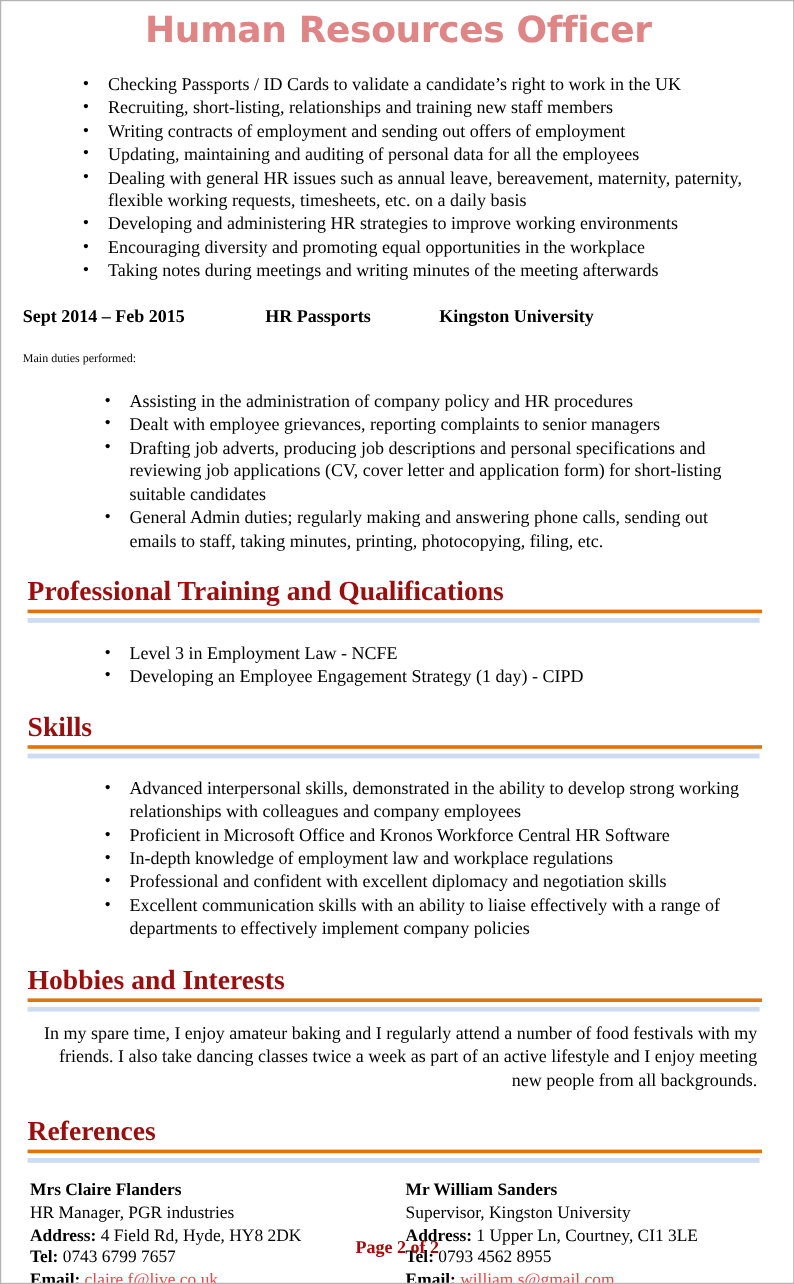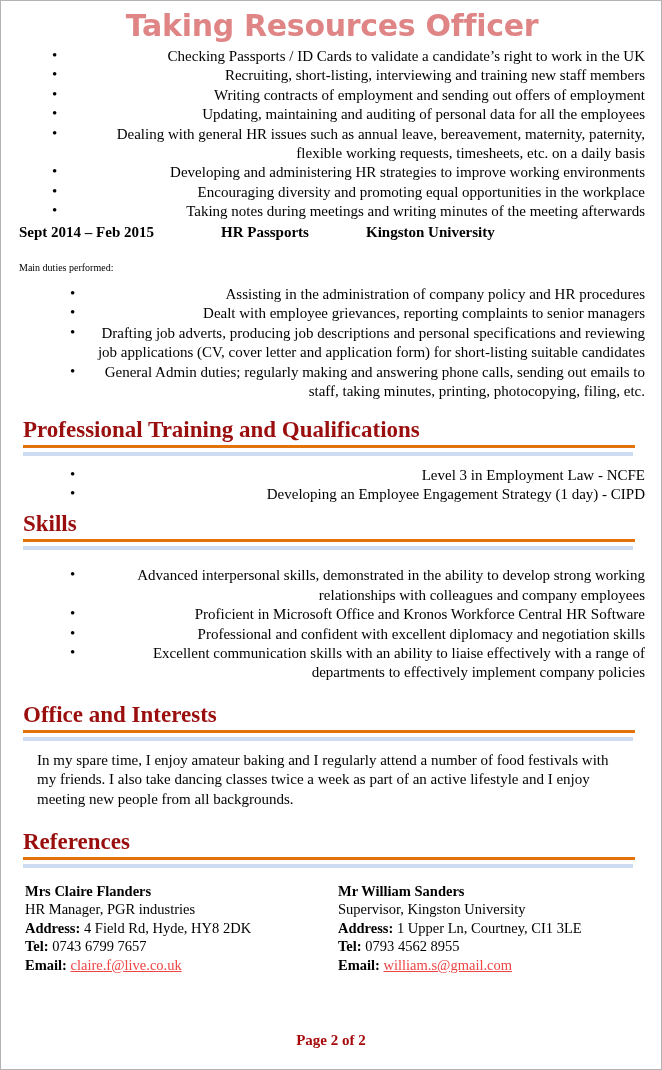--- a/index.html
+++ b/index.html
@@ -35,23 +35,22 @@
     line-height: 38px;
     color: #E08585;
     text-align: center;
     letter-spacing: -0.3px;
     margin: 6px 0 2px 0;
   }
 
   
   ul.bullets {
     list-style: none;
-    margin: 0;
+    margin: 17px;
     padding: 0;
-    text-align: right;
   }
   ul.bullets > li {
     position: relative;
     padding-left: 54px;
     font-size: 15px;
     line-height: 19.4px;
     margin: 0;
   }
   ul.bullets > li::before {
     content: "\2022";
@@ -111,21 +110,22 @@
   }
 
   .section-body {
     margin-top: 10px;
   }
 
   
   .para {
     font-size: 15px;
     line-height: 19.6px;
-    margin: 0 14px 0 18px;
+    margin: 0 14px 0 6px;
+    text-align: right;
   }
 
   
   .refs {
     display: flex;
     margin-top: 14px;
   }
   .ref-col {
     width: 50%;
     box-sizing: border-box;
@@ -150,25 +150,25 @@
     font-size: 15px;
     color: #A60A0A;
   }
 </style>
 </head>
 <body>
 
 <div id="page">
   <div id="content">
 
-    <div class="doc-title">Taking Resources Officer</div>
+    <div class="doc-title">Human Resources Officer</div>
 
     <ul class="bullets">
       <li>Checking Passports / ID Cards to validate a candidate’s right to work in the UK</li>
-      <li>Recruiting, short-listing, interviewing and training new staff members</li>
+      <li>Recruiting, short-listing, relationships and training new staff members</li>
       <li>Writing contracts of employment and sending out offers of employment</li>
       <li>Updating, maintaining and auditing of personal data for all the employees</li>
       <li>Dealing with general HR issues such as annual leave, bereavement, maternity, paternity, flexible working requests, timesheets, etc. on a daily basis</li>
       <li>Developing and administering HR strategies to improve working environments</li>
       <li>Encouraging diversity and promoting equal opportunities in the workplace</li>
       <li>Taking notes during meetings and writing minutes of the meeting afterwards</li>
     </ul>
 
     <div class="job-header">
       <div class="col-dates">Sept 2014 – Feb 2015</div>
@@ -198,28 +198,29 @@
     </div>
 
     <div class="section" style="margin-top:6px;">
       <div class="section-title">Skills</div>
       <div class="rule-orange"></div>
       <div class="rule-blue"></div>
       <div class="section-body" style="margin-top:16px;">
         <ul class="bullets indented">
           <li>Advanced interpersonal skills, demonstrated in the ability to develop strong working relationships with colleagues and company employees</li>
           <li>Proficient in Microsoft Office and Kronos Workforce Central HR Software</li>
+          <li>In-depth knowledge of employment law and workplace regulations</li>
           <li>Professional and confident with excellent diplomacy and negotiation skills</li>
           <li>Excellent communication skills with an ability to liaise effectively with a range of departments to effectively implement company policies</li>
         </ul>
       </div>
     </div>
 
     <div class="section" style="margin-top:18px;">
-      <div class="section-title">Office and Interests</div>
+      <div class="section-title">Hobbies and Interests</div>
       <div class="rule-orange"></div>
       <div class="rule-blue"></div>
       <div class="section-body" style="margin-top:10px;">
         <div class="para">In my spare time, I enjoy amateur baking and I regularly attend a number of food festivals with my friends. I also take dancing classes twice a week as part of an active lifestyle and I enjoy meeting new people from all backgrounds.</div>
       </div>
     </div>
 
     <div class="section" style="margin-top:18px;">
       <div class="section-title">References</div>
       <div class="rule-orange"></div>

